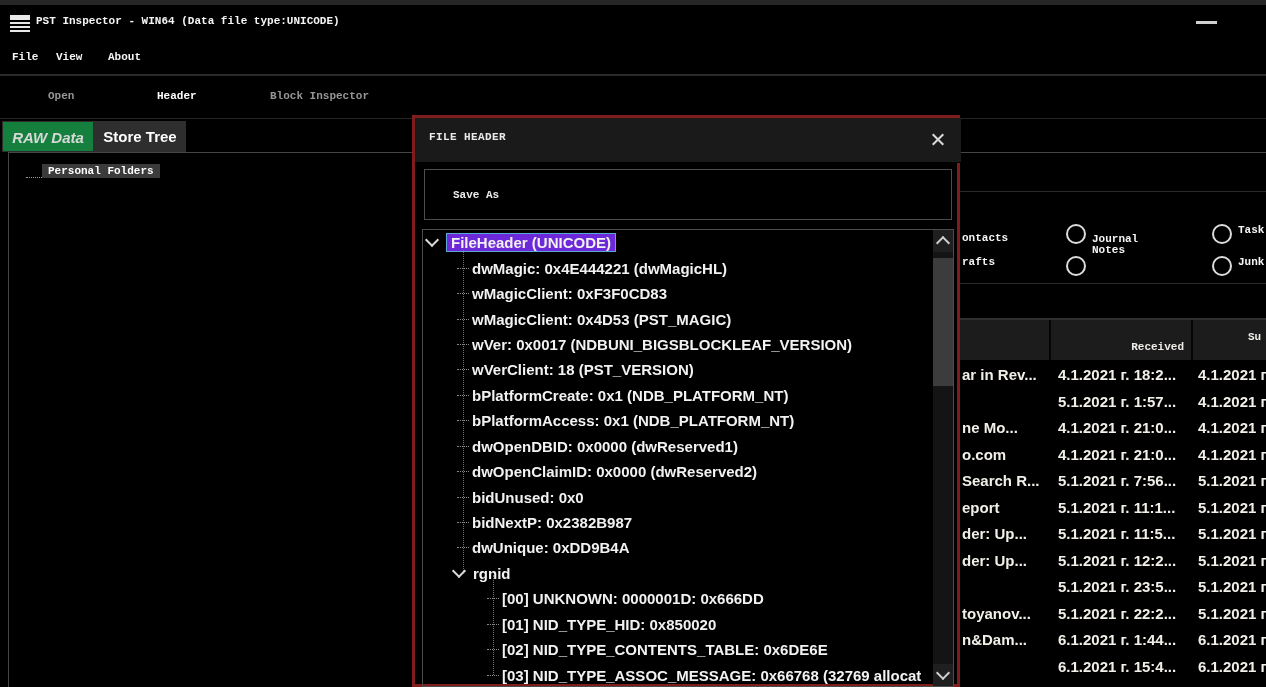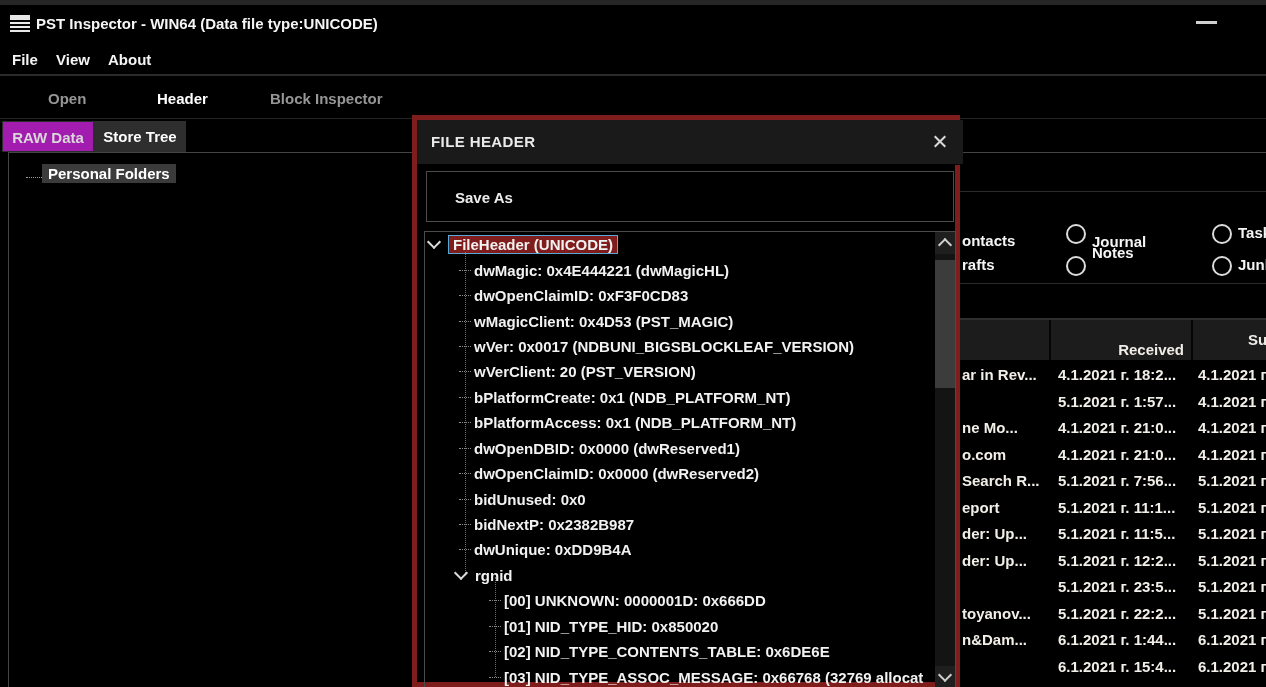--- a/index.html
+++ b/index.html
@@ -1,71 +1,71 @@
 <!DOCTYPE html>
 <html><head>
 <meta charset="utf-8">
 <style>
   html,body{margin:0;padding:0;background:#000;}
   body{position:relative;width:1266px;height:687px;overflow:hidden;
        font-family:"Liberation Sans",sans-serif;color:#f0f0f0;}
   .abs{position:absolute;}
-  .txt{font-size:15px;font-weight:600;white-space:nowrap;}
+  .txt{font-size:11px;font-weight:600;white-space:nowrap;font-family:Liberation Mono, monospace;}
   .dim{color:#969696;}
   
   .topstrip{left:0;top:0;width:1266px;height:5px;background:#262626;}
   .apptitle{left:36px;top:15px;color:#f5f5f5;}
   .minimize{left:1196px;top:21px;width:21px;height:3px;background:#d0d0d0;}
   .menuitem{top:51px;color:#f5f5f5;cursor:default;}
   .mline{left:0;top:74px;width:1266px;height:2px;background:#2a2a2a;}
   .tline{left:0;top:118px;width:1266px;height:1px;background:#242424;}
   .toolbtn{top:90px;margin-left:8px;}
   
   .tab{top:121px;height:31px;line-height:31px;text-align:center;font-size:15px;font-weight:600;box-sizing:border-box;}
-  .tab.raw{left:2px;width:92px;background:#a21caf;border:1px solid #2c2c2c;color:#d8d8d8;}
+  .tab.raw{left:2px;width:92px;background:#15803d;border:1px solid #2c2c2c;color:#d8d8d8;font-style:italic;}
   .tab.sel{left:94px;width:92px;background:#2e2e2e;color:#fff;}
   
   .panel{left:8px;top:152px;width:1257px;height:535px;border-top:1px solid #454545;border-left:1px solid #454545;}
   .pfdots{left:26px;top:177px;width:16px;height:0;border-top:1px dotted #9a9a9a;}
   .pfitem{left:42px;top:164px;background:#3b3b3b;padding:1px 6px;color:#fff;}
   
   .rline{left:955px;width:311px;height:1px;background:#2b2b2b;}
   .radio{width:16px;height:16px;border:2px solid #dcdcdc;border-radius:50%;box-sizing:content-box;}
   .rlabel{color:#f5f5f5;}
   .thead{left:955px;top:320px;width:311px;height:40px;background:#1c1c1c;}
   .tsep{top:320px;width:2px;height:40px;background:#050505;}
   .hreceived{left:1056px;top:341px;width:128px;text-align:right;font-weight:700;color:#f0ede8;}
   .hthird{left:1248px;top:331px;font-weight:700;color:#f0ede8;}
   .mrows{left:955px;top:362px;width:311px;display:flex;flex-direction:column;}
   .mrow{position:relative;height:26.5px;}
   .mrow span{position:absolute;top:4px;font-size:15px;font-weight:600;color:#f2efe8;white-space:nowrap;}
   .mc1{left:7px;max-width:88px;overflow:hidden;}
   .mc2{left:103px;}
   .mc3{left:243px;}
   
-  .dialog{left:412px;top:115px;width:548px;height:572px;background:#000;border:5px solid #7f1d1d;box-sizing:border-box;z-index:5;}
+  .dialog{left:412px;top:115px;width:548px;height:572px;background:#000;border:3px solid #7f1d1d;box-sizing:border-box;z-index:5;}
   .dtitlebar{left:0;top:0;width:546px;height:44px;background:#1a1a1a;border-bottom:1px solid #000;}
   .dtitle{left:14px;top:13px;letter-spacing:.4px;color:#eaeaea;}
   .xicon{right:16px;top:14px;width:15px;height:15px;}
   .xicon::before,.xicon::after{content:"";position:absolute;left:7px;top:0;width:2px;height:15px;background:#d8d8d8;}
   .xicon::before{transform:rotate(45deg);}
   .xicon::after{transform:rotate(-45deg);}
   .saveas{left:9px;top:51px;width:528px;height:51px;border:1px solid #4c4c4c;line-height:51px;box-sizing:border-box;}
   .saveas span{margin-left:28px;color:#ececec;}
   .treebox{left:7px;top:111px;width:532px;height:458px;border:1px solid #4c4c4c;box-sizing:border-box;overflow:hidden;}
   .trow{display:flex;align-items:center;height:25.45px;font-size:15px;font-weight:600;color:#f2f2f2;white-space:nowrap;}
   .t0{padding-left:4px;}
   .t1{padding-left:34px;}
   .t1p{padding-left:31px;}
   .t2{padding-left:64px;}
   .chev{display:inline-block;width:8px;height:8px;border-right:2px solid #dcdcdc;border-bottom:2px solid #dcdcdc;transform:rotate(45deg);margin-top:-5px;flex:none;}
   .dots{display:inline-block;width:12px;height:0;border-top:1px dotted #8a8a8a;margin-right:3px;flex:none;}
   .t0 .nlabel{margin-left:9px;}
   .t1p .nlabel{margin-left:9px;}
-  .selnode{background:#7f1d1d;border:1px solid #5aa7d8;padding:0 4px;}
+  .selnode{background:#6d28d9;border:1px solid #5aa7d8;padding:0 4px;}
   .vguide{border-left:1px dotted #6f6f6f;width:0;}
   .sbar{right:0;top:0;width:20px;height:456px;background:#141414;}
   .sbtn{left:0;width:20px;height:22px;background:#1f1f1f;display:flex;align-items:center;justify-content:center;}
   .sbtn .chev{border-color:#cfcfcf;margin:0;}
   .sbtn.up .chev{transform:rotate(-135deg);margin-top:4px;}
   .sbtn.down{bottom:0;top:auto;position:absolute;}
   .sbtn.down .chev{margin-top:-4px;}
   .sthumb{left:0;top:28px;width:20px;height:128px;background:#3c3c3c;}
 </style>
 </head>
@@ -202,33 +202,33 @@
     <div class="trow t0">
         <span class="chev"></span>
         <span class="nlabel selnode">FileHeader (UNICODE)</span>
       </div>
     <div class="trow t1">
         <span class="dots"></span>
         <span>dwMagic: 0x4E444221 (dwMagicHL)</span>
       </div>
     <div class="trow t1">
         <span class="dots"></span>
-        <span>dwOpenClaimID: 0xF3F0CD83</span>
+        <span>wMagicClient: 0xF3F0CD83</span>
       </div>
     <div class="trow t1">
         <span class="dots"></span>
         <span>wMagicClient: 0x4D53 (PST_MAGIC)</span>
       </div>
     <div class="trow t1">
         <span class="dots"></span>
         <span>wVer: 0x0017 (NDBUNI_BIGSBLOCKLEAF_VERSION)</span>
       </div>
     <div class="trow t1">
         <span class="dots"></span>
-        <span>wVerClient: 20 (PST_VERSION)</span>
+        <span>wVerClient: 18 (PST_VERSION)</span>
       </div>
     <div class="trow t1">
         <span class="dots"></span>
         <span>bPlatformCreate: 0x1 (NDB_PLATFORM_NT)</span>
       </div>
     <div class="trow t1">
         <span class="dots"></span>
         <span>bPlatformAccess: 0x1 (NDB_PLATFORM_NT)</span>
       </div>
     <div class="trow t1">

